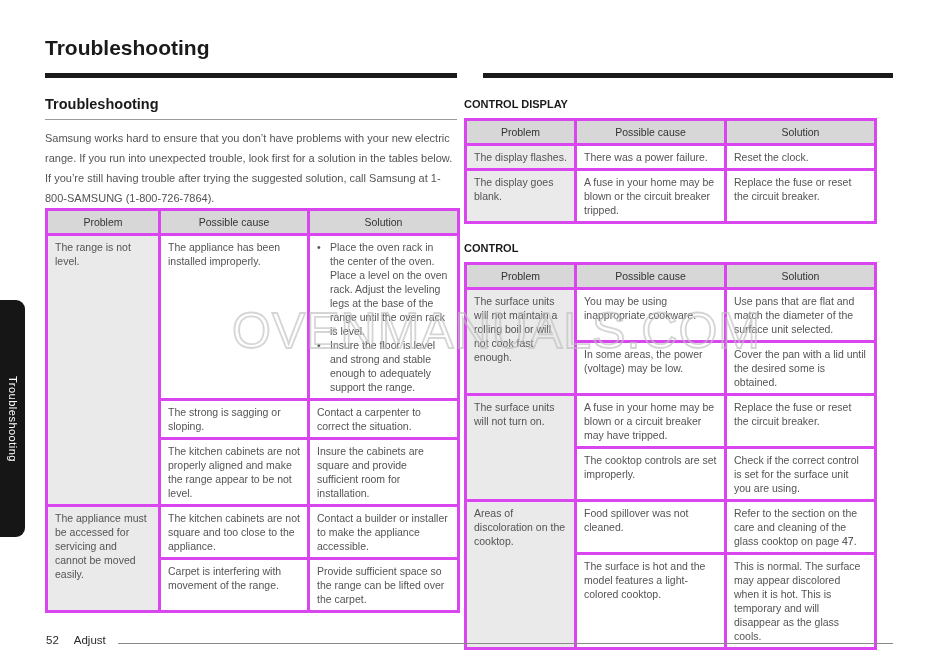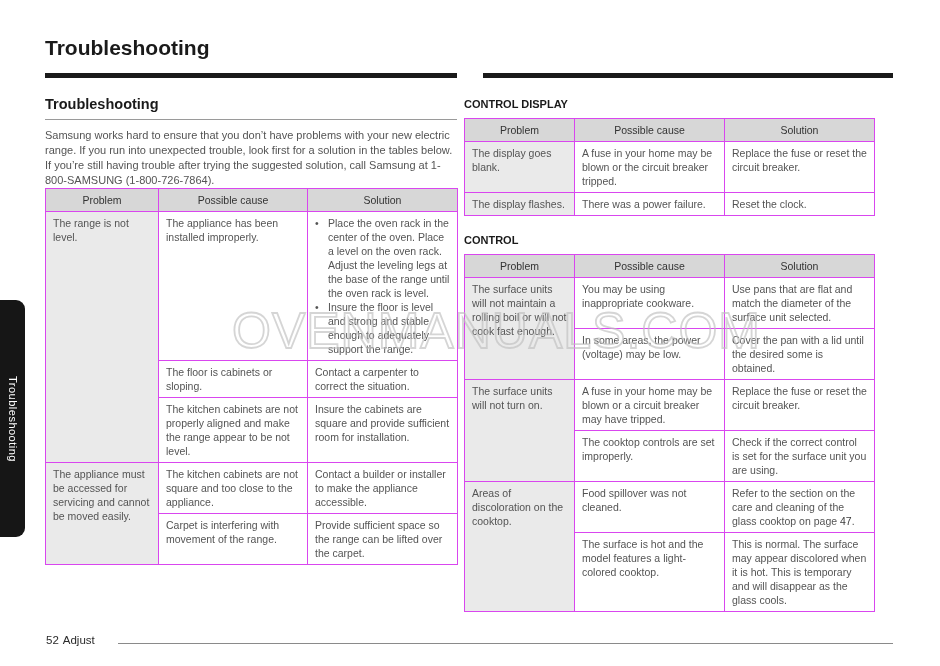--- a/index.html
+++ b/index.html
@@ -22,35 +22,35 @@
   .col { position: absolute; top: 96px; }
   .col-left  { left: 45px;  width: 412px; }
   .col-right { left: 464px; width: 410px; }
 
   .section-title {
     font-size: 14.5px; font-weight: 700; color: #1a1a1a;
     padding-bottom: 7px; border-bottom: 1px solid #9a9a9a;
   }
   .intro {
     margin-top: 8px;
-    font-size: 11px; line-height: 15px; color: #545454;
+    font-size: 11px; line-height: 20px; color: #545454;
   }
   .sub-heading {
     font-size: 11px; font-weight: 700; color: #1a1a1a;
     margin: 14px 0 8px 0;
   }
   .col-right .sub-heading.first { margin-top: 2px; }
   .col-right .sub-heading.second { margin-top: 18px; }
 
   table.trouble {
     border-collapse: collapse; table-layout: fixed;
     font-size: 10.5px; line-height: 14px; color: #545454;
   }
   table.trouble th, table.trouble td {
-    border: 1px solid #d946ef;
+    border: 3px solid #d946ef;
     padding: 4px 7px;
     vertical-align: top;
     text-align: left;
     word-wrap: break-word;
   }
   table.trouble th {
     background: #d7d7d7; color: #333333;
     font-weight: 400; text-align: center;
     padding: 4px 2px;
   }
@@ -75,21 +75,21 @@
   .watermark {
     position: absolute; left: 232px; top: 302px;
     font-size: 50px; font-weight: 400; letter-spacing: 1px;
     color: rgba(120,120,120,0.14);
     z-index: 5; pointer-events: none; white-space: nowrap;
   }
   @supports (-webkit-text-stroke: 1px #000) {
     .watermark { color: transparent; -webkit-text-stroke: 1.8px rgba(190,190,190,0.65); }
   }
 
-  .footer { position: absolute; left: 46px; top: 634px; display: flex; gap: 4px;
+  .footer { position: absolute; left: 46px; top: 634px; display: flex; gap: 15px;
     font-size: 11.5px; color: #2a2a2a; }
   .footer-rule { position: absolute; left: 118px; top: 643px; width: 775px; height: 1px; background: #8a8a8a; }
 </style>
 </head>
 <body>
 
 <h1 class="page-title">Troubleshooting</h1>
 <div class="thick-rule left"></div>
 <div class="thick-rule right"></div>
 
@@ -123,21 +123,21 @@
           <span class="bullet-glyph">•</span>
           <span>Place the oven rack in the center of the oven. Place a level on the oven rack. Adjust the leveling legs at the base of the range until the oven rack is level.</span>
         </div>
         <div class="bullet-item">
           <span class="bullet-glyph">•</span>
           <span>Insure the floor is level and strong and stable enough to adequately support the range.</span>
         </div>
       </td>
     </tr>
     <tr>
-      <td>The floor is cabinets or sloping.</td>
+      <td>The strong is sagging or sloping.</td>
       <td>Contact a carpenter to correct the situation.</td>
     </tr>
     <tr>
       <td>The kitchen cabinets are not properly aligned and make the range appear to be not level.</td>
       <td>Insure the cabinets are square and provide sufficient room for installation.</td>
     </tr>
     <tr>
       <td class="prob" rowspan="2">The appliance must be accessed for servicing and cannot be moved easily.</td>
       <td>The kitchen cabinets are not square and too close to the appliance.</td>
       <td>Contact a builder or installer to make the appliance accessible.</td>
@@ -159,28 +159,28 @@
         <col style="width:150px">
         <col style="width:150px">
       </colgroup>
     <tbody>
         <tr>
       <th>Problem</th>
       <th>Possible cause</th>
       <th>Solution</th>
     </tr>
     <tr>
+      <td class="prob">The display flashes.</td>
+      <td>There was a power failure.</td>
+      <td>Reset the clock.</td>
+    </tr>
+    <tr>
       <td class="prob">The display goes blank.</td>
       <td>A fuse in your home may be blown or the circuit breaker tripped.</td>
       <td>Replace the fuse or reset the circuit breaker.</td>
-    </tr>
-    <tr>
-      <td class="prob">The display flashes.</td>
-      <td>There was a power failure.</td>
-      <td>Reset the clock.</td>
     </tr>
   </tbody>
     </table>
 
   <h3 class="sub-heading second">CONTROL</h3>
 
   <table class="trouble" style="width:410px">
     <colgroup>
         <col style="width:110px">
         <col style="width:150px">

